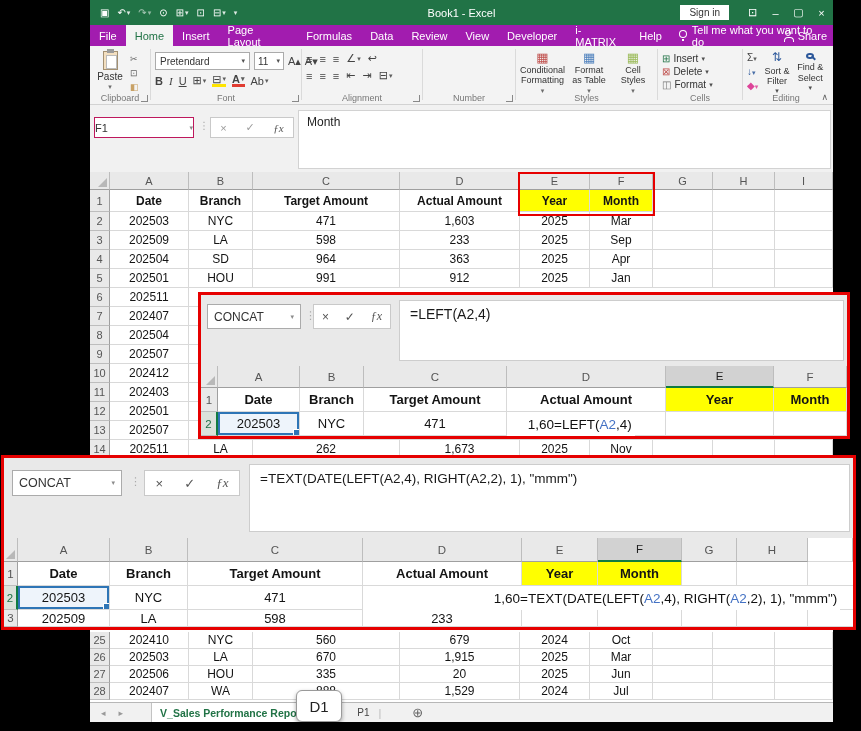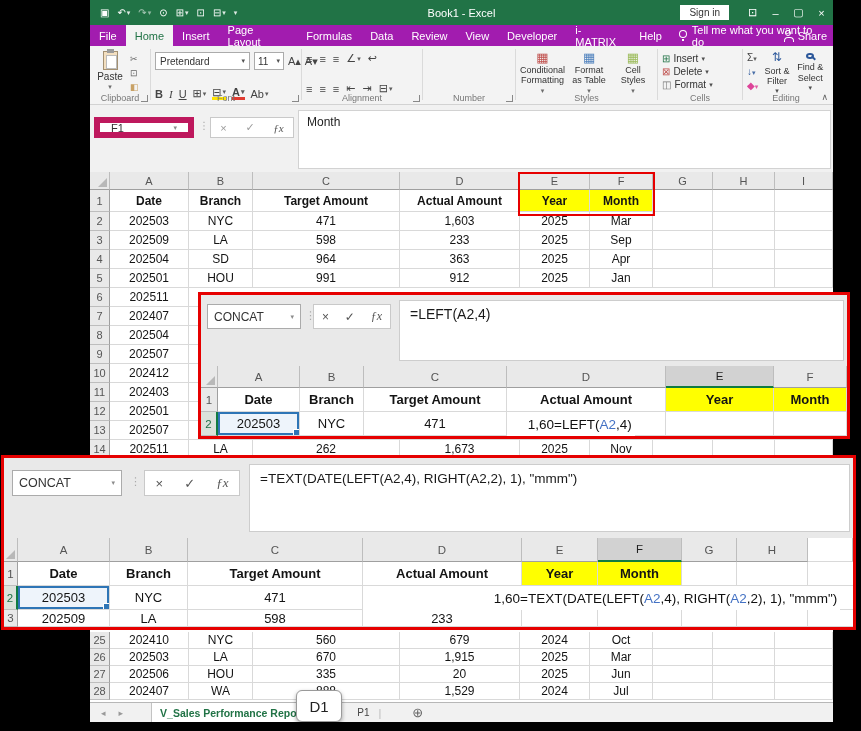--- a/index.html
+++ b/index.html
@@ -32,21 +32,21 @@
 .rb{height:59px;background:#f3f3f3;border-bottom:1px solid #d2d2d2;display:flex;position:relative}
 .rg{position:relative;padding:3px 4px 12px;display:flex;gap:4px}
 .rgl{position:absolute;bottom:0;left:0;right:0;text-align:center;font-size:9px;color:#777;padding-bottom:1px}
 .rsep{width:1px;background:#dadada;margin:3px 0 4px}
 .dlgl{position:absolute;right:2px;bottom:2px;width:7px;height:7px;border-right:1px solid #888;border-bottom:1px solid #888}
 .paste{display:flex;flex-direction:column;align-items:center;width:32px;font-size:10px;color:#333;gap:1px;padding-top:2px;cursor:pointer}
 .clipicon{width:15px;height:19px;background:#f3dfc0;border:1px solid #a39072;position:relative}
 .clipicon::before{content:"";position:absolute;top:-3px;left:3px;width:7px;height:4px;background:#9b9b9b}
 .clipicon::after{content:"";position:absolute;top:3px;left:2px;width:9px;height:12px;background:#fff;border:1px solid #bbb}
 .clipmini{display:flex;flex-direction:column;gap:4px;padding-top:5px;font-size:9px;color:#666}
-.fgcol{display:flex;flex-direction:column;gap:17px;padding-top:3px}
+.fgcol{display:flex;flex-direction:column;gap:4px;padding-top:3px}
 .fgrow{display:flex;align-items:center;gap:4px}
 .fname{width:95px;height:18px;background:#fff;border:1px solid #ababab;font-size:10px;color:#333;display:flex;align-items:center;padding:0 4px}
 .fsize{width:30px;height:18px;background:#fff;border:1px solid #ababab;font-size:10px;color:#333;display:flex;align-items:center;padding:0 3px}
 .spring{flex:1}
 .gi{font-size:11px;color:#444;display:flex;align-items:center;gap:1px}
 .gi b{font-size:11px}.gi i{font-family:"Liberation Serif",serif}
 .ubar{text-decoration:underline}
 .fillic{border-bottom:3px solid #ffe400;line-height:10px}
 .fcolic{border-bottom:3px solid #e03c31;line-height:10px;font-weight:bold}
 .numsel{width:80px;height:18px;background:#fff;border:1px solid #ababab;font-size:10px;color:#333;display:flex;align-items:center;padding:0 4px}
@@ -56,21 +56,21 @@
 .cellrow{display:flex;align-items:center;gap:3px;font-size:10px;color:#333;cursor:pointer}
 .edmini{display:flex;flex-direction:column;gap:3px;padding-top:3px;font-size:10px;color:#444}
 .edbig{width:38px;display:flex;flex-direction:column;align-items:center;font-size:9px;line-height:1.15;text-align:center;color:#333;gap:1px;padding-top:2px;cursor:pointer}
 .sortic{color:#2b579a;font-size:12px}
 .mag{width:8px;height:8px;border:2px solid #2b579a;border-radius:50%;position:relative;margin:2px}
 .mag::after{content:"";position:absolute;width:5px;height:2px;background:#2b579a;transform:rotate(45deg);right:-4px;bottom:-2px}
 .rbcol{position:absolute;right:5px;bottom:2px;font-size:9px;color:#666}
 
 
 .fb{height:67px;background:#f1f1f1;position:relative}
-.nb{position:absolute;left:4px;top:12px;width:100px;height:21px;background:#fff;border:6px solid #be185d;display:flex;align-items:center;font-size:11px;color:#333;padding:0 11px}
+.nb{position:absolute;left:4px;top:12px;width:100px;height:21px;background:#fff;border:1px solid #be185d;display:flex;align-items:center;font-size:11px;color:#333;padding:0 0}
 .fbdots{position:absolute;left:109px;top:15px;color:#aaa;font-size:10px}
 .fbb{position:absolute;left:120px;top:12px;width:84px;height:21px;background:#fff;border:1px solid #c9c9c9;display:flex;align-items:center;justify-content:space-around;font-size:11px;color:#9a9a9a}
 .fx{color:#555;font-style:italic;font-family:"Liberation Serif",serif}
 .fbc{position:absolute;left:208px;top:5px;right:2px;height:59px;background:#fff;border:1px solid #d2d2d2;font-size:12px;color:#222;padding:4px 8px}
 
 
 .grid{position:absolute;left:0;top:172px;width:743px;height:530px;background:#fff;overflow:hidden}
 .r{display:flex}
 .c{border-right:1px solid #d9d9d9;border-bottom:1px solid #d9d9d9;font-size:12px;color:#141414;display:flex;align-items:center;justify-content:center;background:#fff;overflow:hidden}
 .hc{background:#e9e9e9;border-right:1px solid #bdbdbd;border-bottom:1px solid #9f9f9f;color:#555;font-size:11px}

